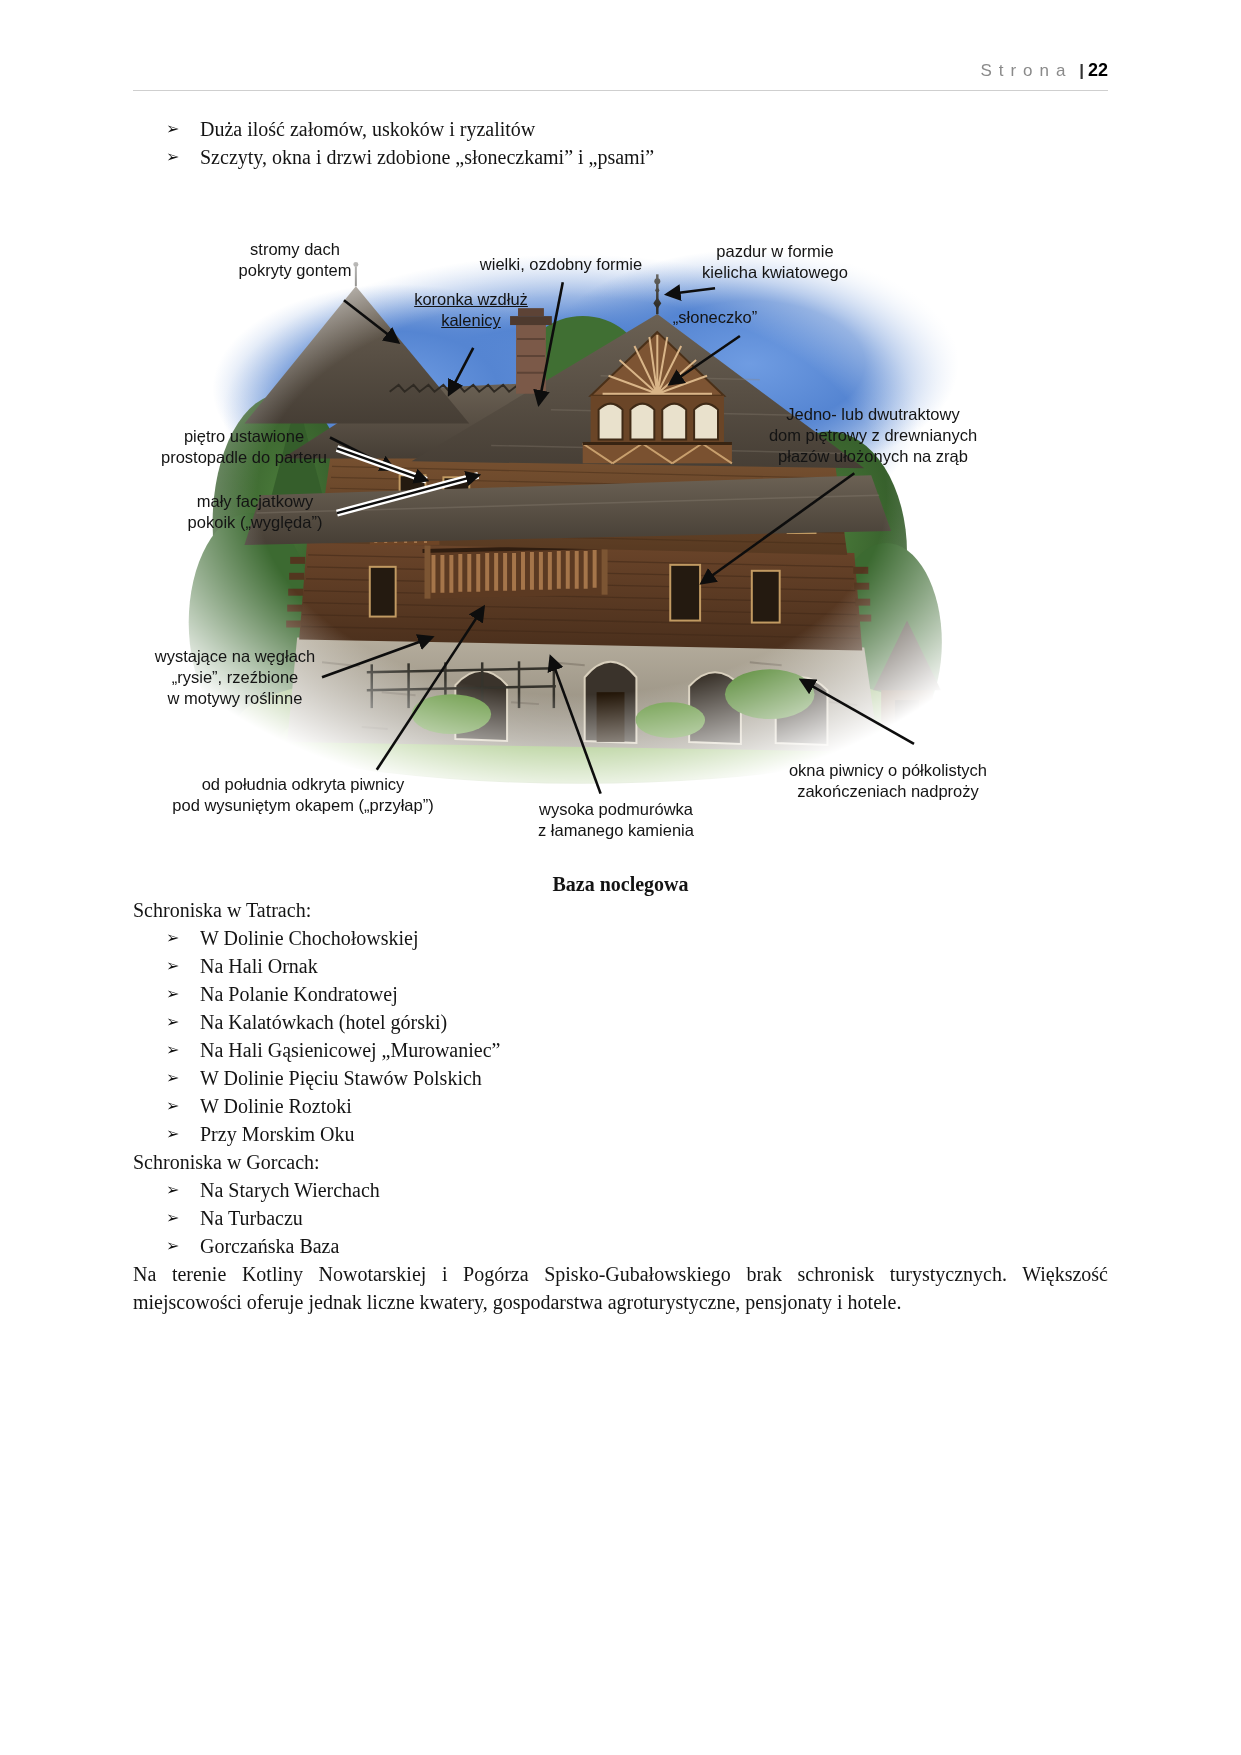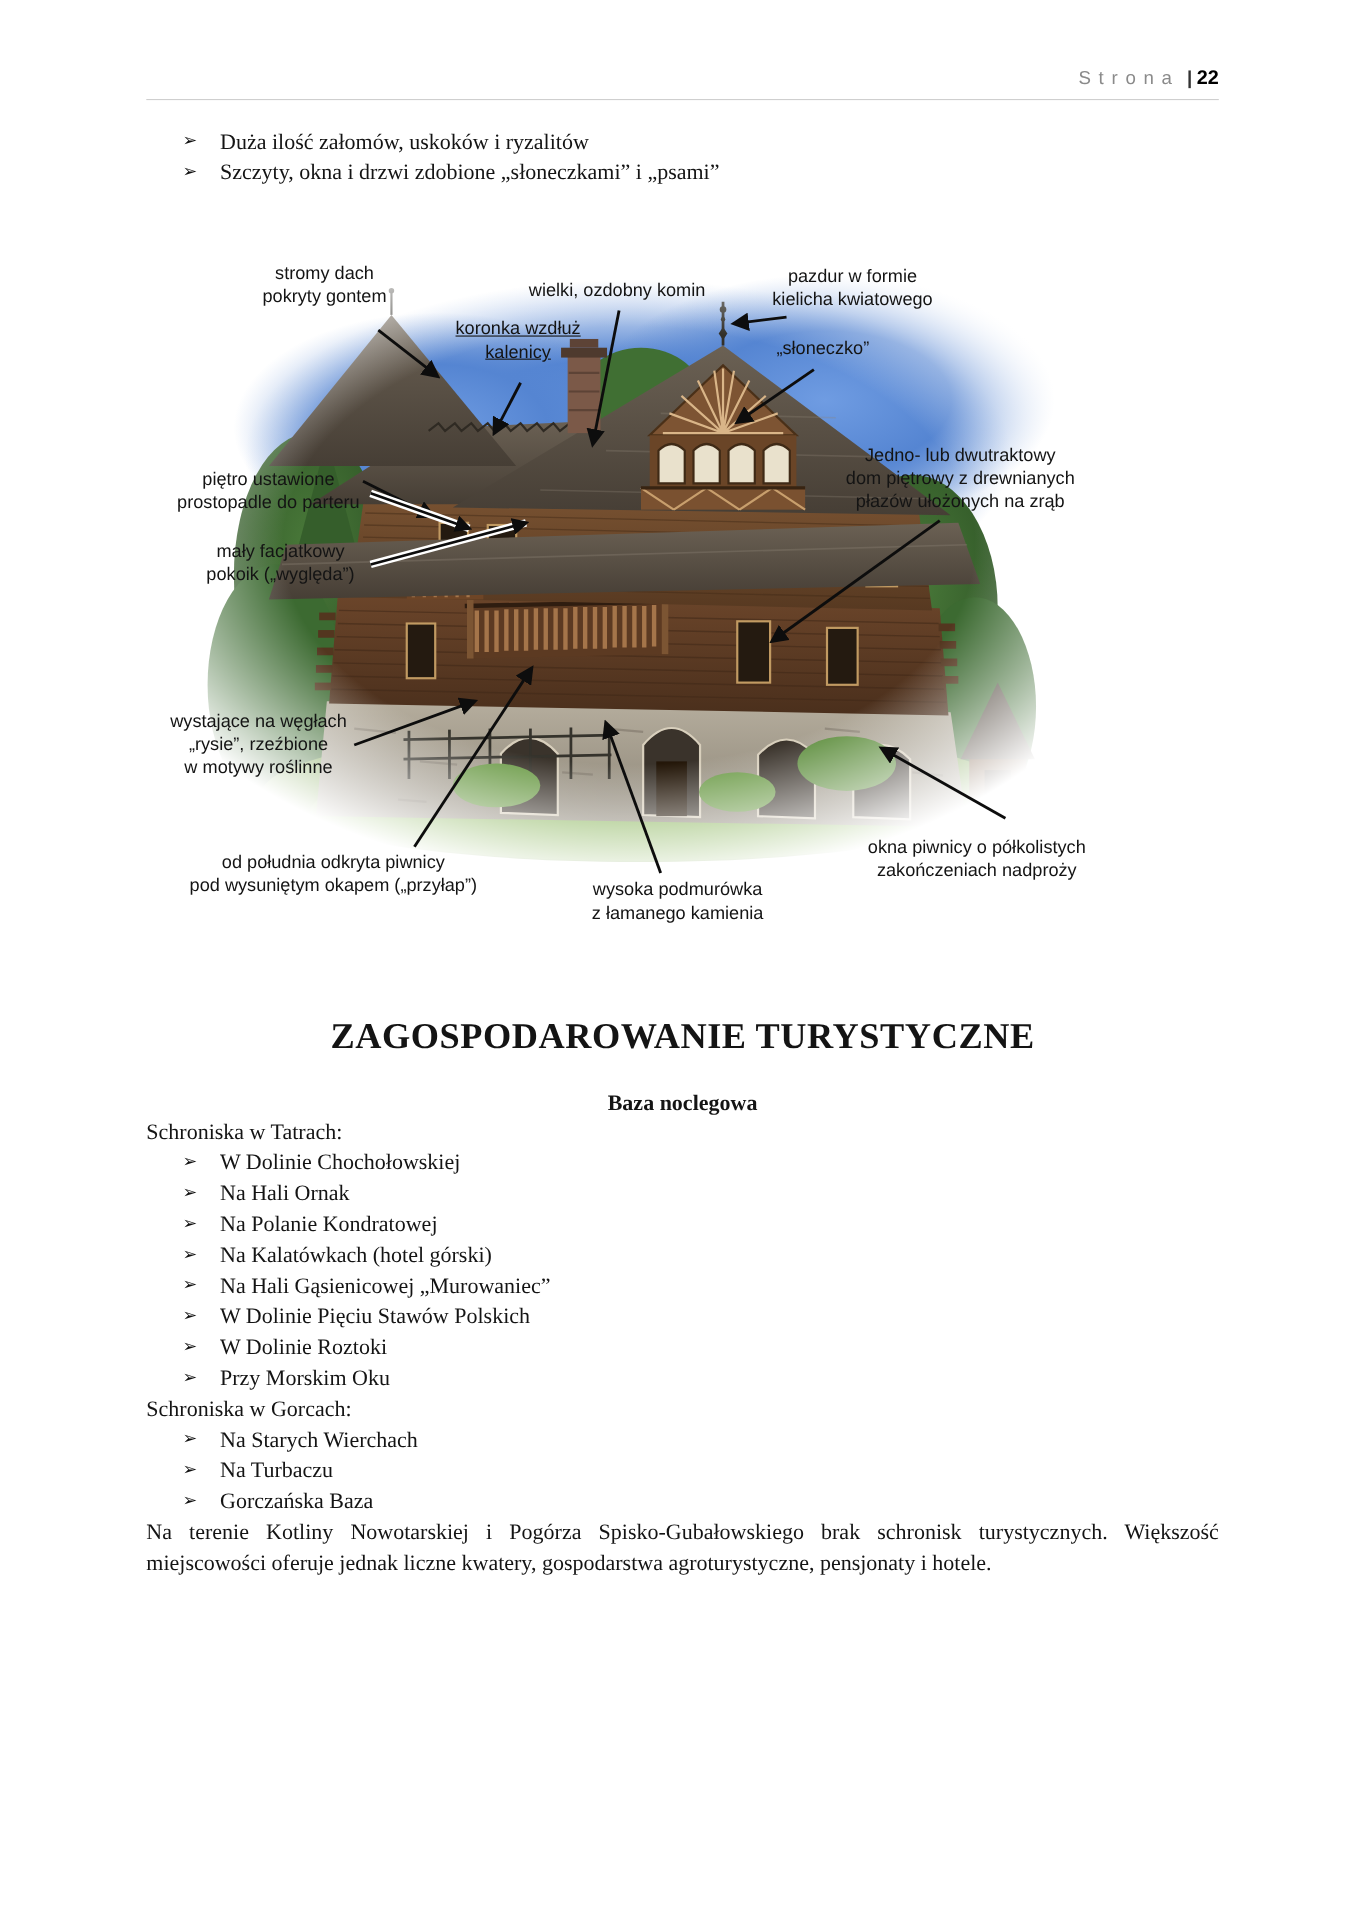--- a/index.html
+++ b/index.html
@@ -271,43 +271,42 @@
           <line x1="205" y1="225" x2="295" y2="257" stroke="#0d0d0d" stroke-width="2.4" marker-end="url(#ah)"></line>
           <line x1="205" y1="290" x2="347" y2="252" stroke="#ffffff" stroke-width="7"></line>
           <line x1="205" y1="290" x2="347" y2="252" stroke="#0d0d0d" stroke-width="2.4" marker-end="url(#ah)"></line>
         </g>
       </svg>
 
       <div class="fig-label" style="left:162px;top:16px;">stromy dach
 pokryty gontem</div>
       <div class="fig-label" style="left:338px;top:66px;text-decoration:underline;">koronka wzdłuż
 kalenicy</div>
-      <div class="fig-label" style="left:428px;top:31px;">wielki, ozdobny komin</div>
+      <div class="fig-label" style="left:428px;top:31px;">wielki, ozdobny formie</div>
       <div class="fig-label" style="left:642px;top:18px;">pazdur w formie
 kielicha kwiatowego</div>
-      <div class="fig-label" style="left:615px;top:84px;">„słoneczko”</div>
+      <div class="fig-label" style="left:582px;top:84px;">„słoneczko”</div>
       <div class="fig-label" style="left:111px;top:203px;">piętro ustawione
 prostopadle do parteru</div>
       <div class="fig-label" style="left:122px;top:268px;">mały facjatkowy
 pokoik („wyględa”)</div>
       <div class="fig-label" style="left:740px;top:181px;">Jedno- lub dwutraktowy
 dom piętrowy z drewnianych
 płazów ułożonych na zrąb</div>
       <div class="fig-label" style="left:102px;top:423px;">wystające na węgłach
 „rysie”, rzeźbione
 w motywy roślinne</div>
       <div class="fig-label" style="left:170px;top:551px;">od południa odkryta piwnicy
 pod wysuniętym okapem („przyłap”)</div>
       <div class="fig-label" style="left:483px;top:576px;">wysoka podmurówka
 z łamanego kamienia</div>
       <div class="fig-label" style="left:755px;top:537px;">okna piwnicy o półkolistych
 zakończeniach nadproży</div>
     </div>
 
-    <div class="h1">ZAGOSPODAROWANIE TURYSTYCZNE</div>
     <div class="h2">Baza noclegowa</div>
 
 
     <div class="plain-line">Schroniska w Tatrach:</div>
     <div class="list">
       <div class="b-row">
         <span class="b-glyph">➢</span>
         <span>W Dolinie Chochołowskiej</span>
       </div>
       <div class="b-row">

